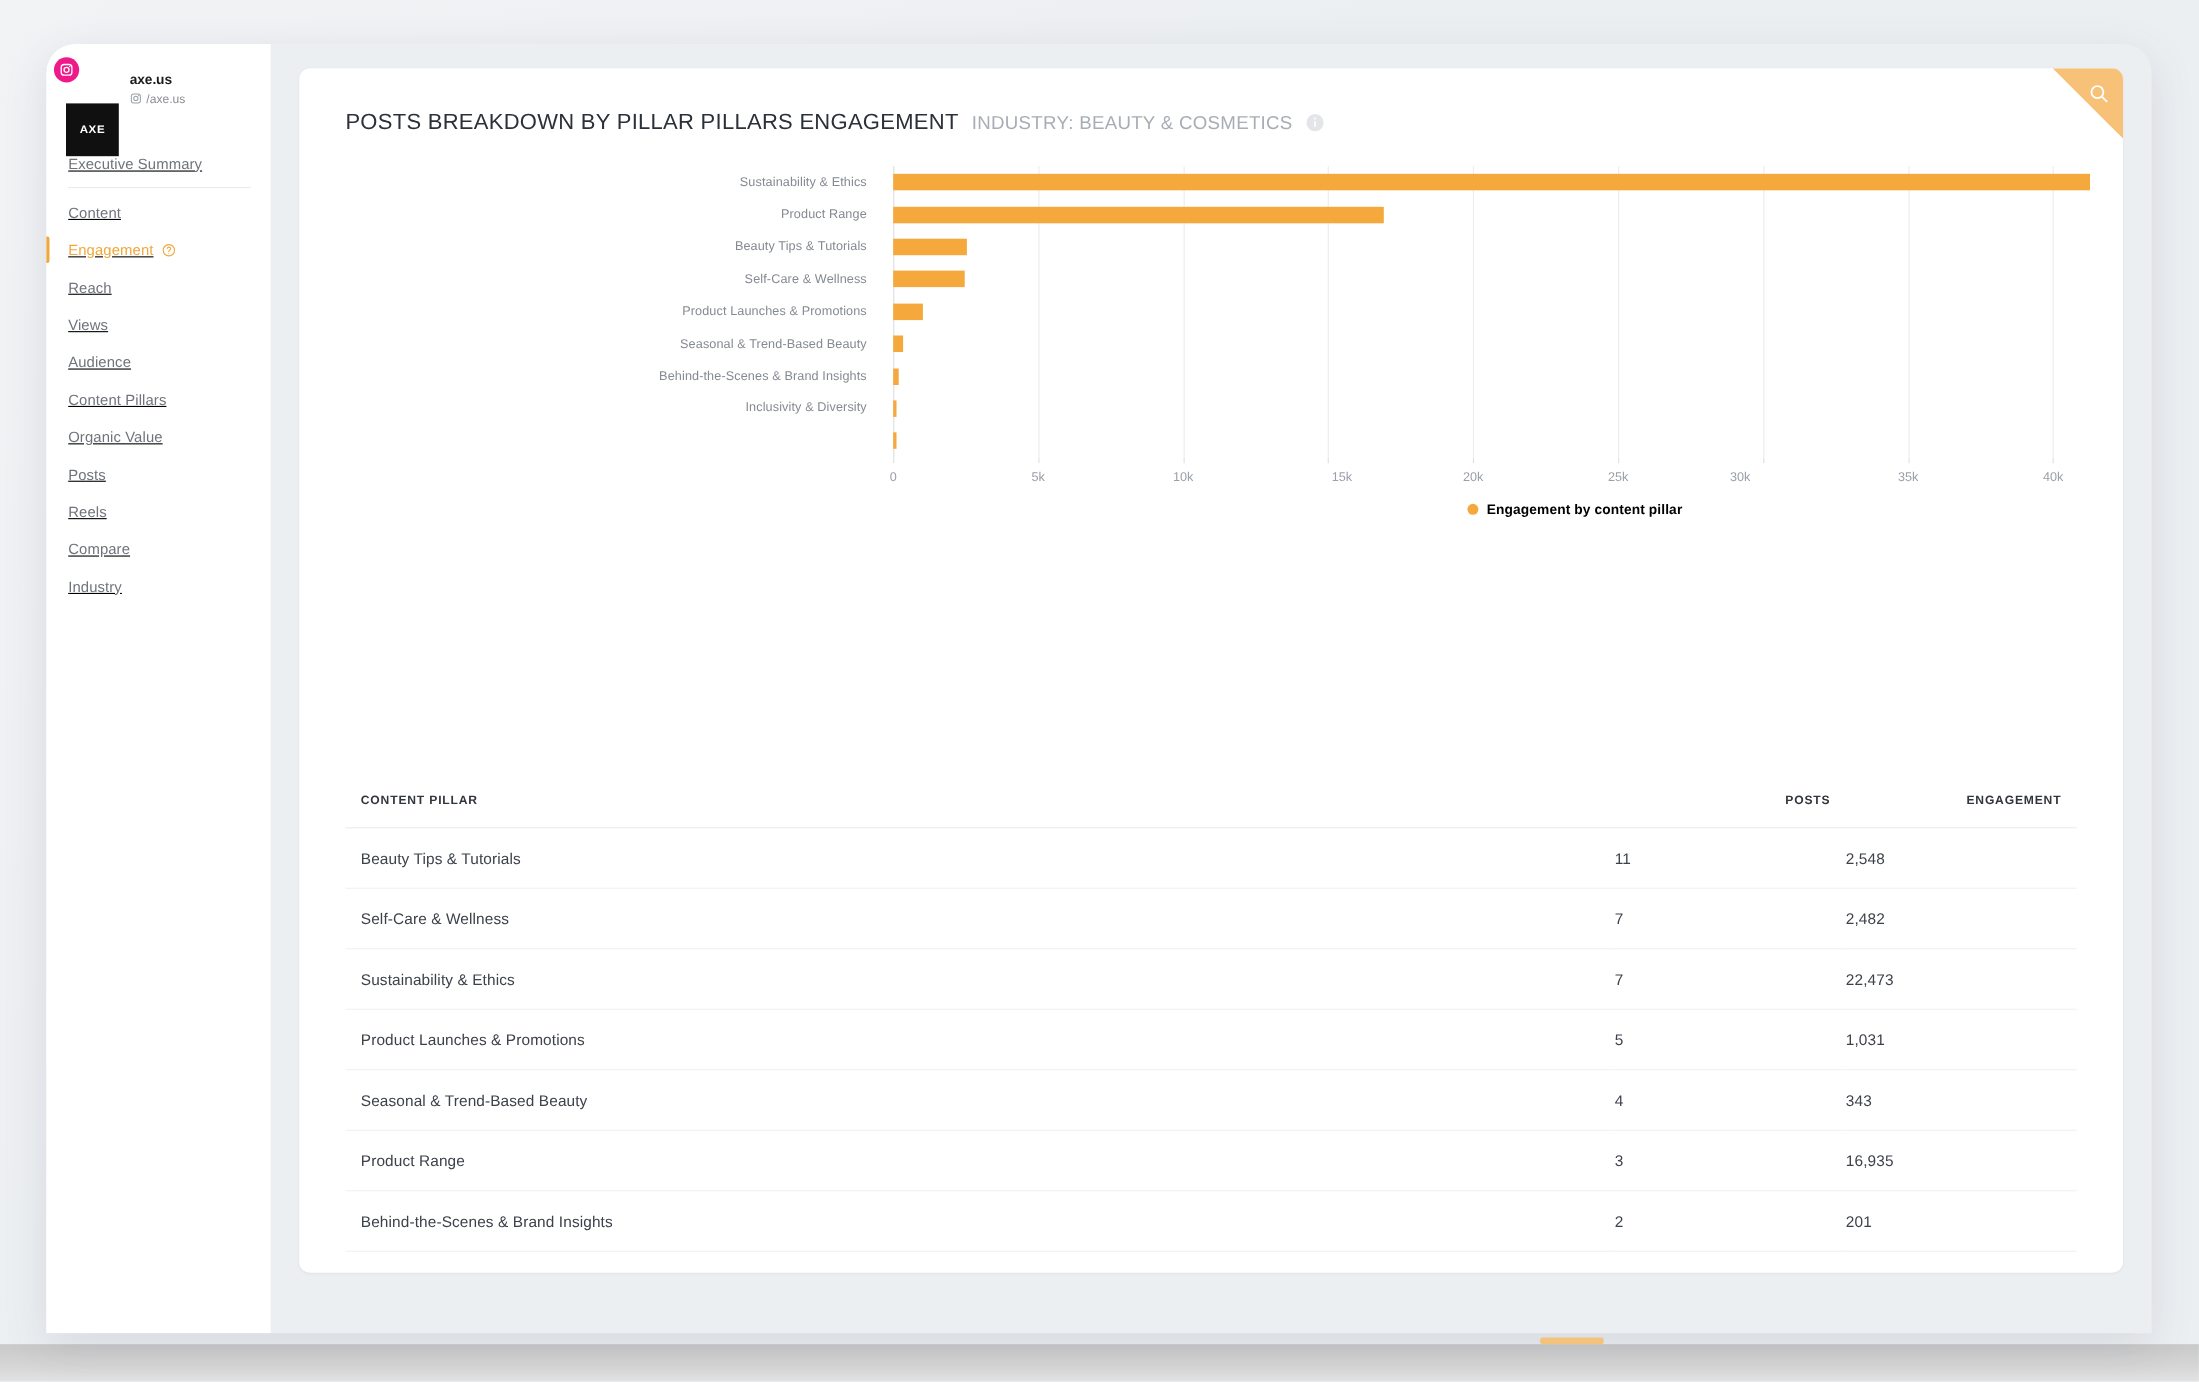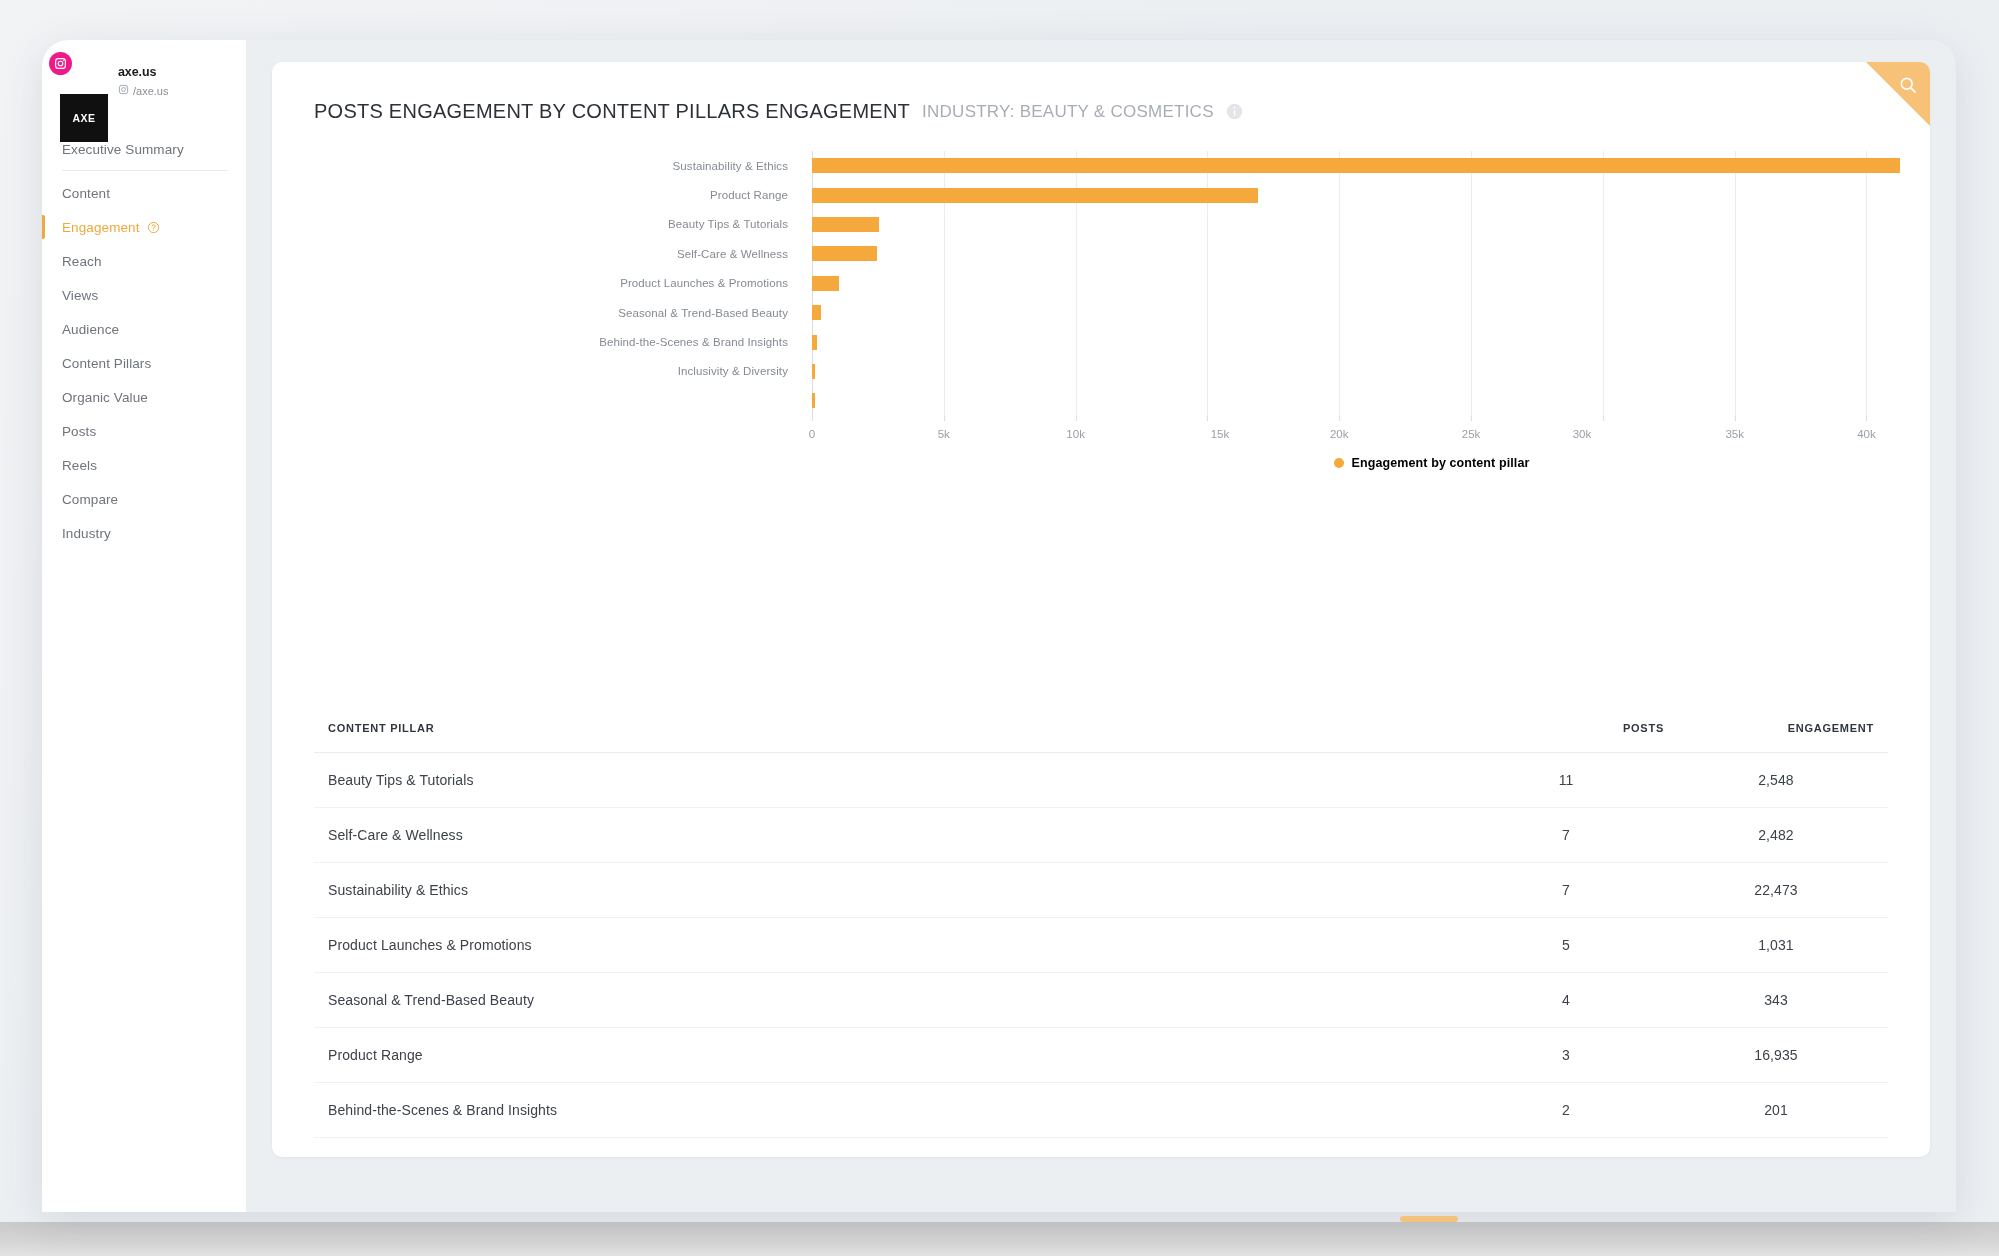--- a/index.html
+++ b/index.html
@@ -109,21 +109,21 @@
     display: flex;
     align-items: center;
     gap: 4px;
     margin-top: 4px;
     font-size: 11px;
     color: #8b8f96;
     justify-content: center;
   }
   #profile-handle svg { width: 11px; height: 11px; flex: 0 0 11px; }
 
-  #nav { margin-top: 22px; }
+  #nav { margin-top: 22px; text-decoration: underline; }
 
   .nav-item {
     position: relative;
     display: flex;
     align-items: center;
     gap: 7px;
     height: 34px;
     padding-left: 20px;
     font-size: 13.5px;
     color: #6f747c;
@@ -337,21 +337,21 @@
     border-bottom: 1px solid #eaecee;
   }
   thead th.num { text-align: right; padding-left: 0; padding-right: 14px; }
   tbody td {
     font-size: 14px;
     color: #3d424a;
     padding: 19px 0 19px 14px;
     border-bottom: 1px solid #f0f1f3;
     letter-spacing: .1px;
   }
-  tbody td.num { text-align: center; padding-left: 0; padding-right: 14px; margin-top: 26px; }
+  tbody td.num { text-align: left; padding-left: 0; padding-right: 14px; margin-top: 26px; }
   tbody tr:last-child td { border-bottom: 1px solid #eaecee; }
   .col-posts { width: 210px; }
   .col-eng   { width: 210px; }
 
   
   #scroll-nub {
     position: absolute;
     left: 1400px;
     top: 1216px;
     width: 58px;
@@ -450,21 +450,21 @@
 
       <div id="search-corner">
         <div class="tri"></div>
         <svg viewBox="0 0 24 24" fill="none" stroke="#ffffff" stroke-width="2" stroke-linecap="round">
           <circle cx="10.5" cy="10.5" r="6.5"></circle>
           <path d="M15.4 15.4 L20.5 20.5"></path>
         </svg>
       </div>
 
       <header id="card-header">
-        <h1 id="chart-title">POSTS ENGAGEMENT BY CONTENT PILLARS ENGAGEMENT</h1>
+        <h1 id="chart-title">POSTS BREAKDOWN BY PILLAR PILLARS ENGAGEMENT</h1>
         <span id="chart-subtitle">INDUSTRY: BEAUTY &amp; COSMETICS</span>
         <span id="info-icon">
           <svg viewBox="0 0 24 24">
             <circle cx="12" cy="12" r="11" fill="#e3e5e8"></circle>
             <rect x="11" y="10" width="2" height="8" rx="1" fill="#ffffff"></rect>
             <circle cx="12" cy="6.8" r="1.35" fill="#ffffff"></circle>
           </svg>
         </span>
       </header>
 

